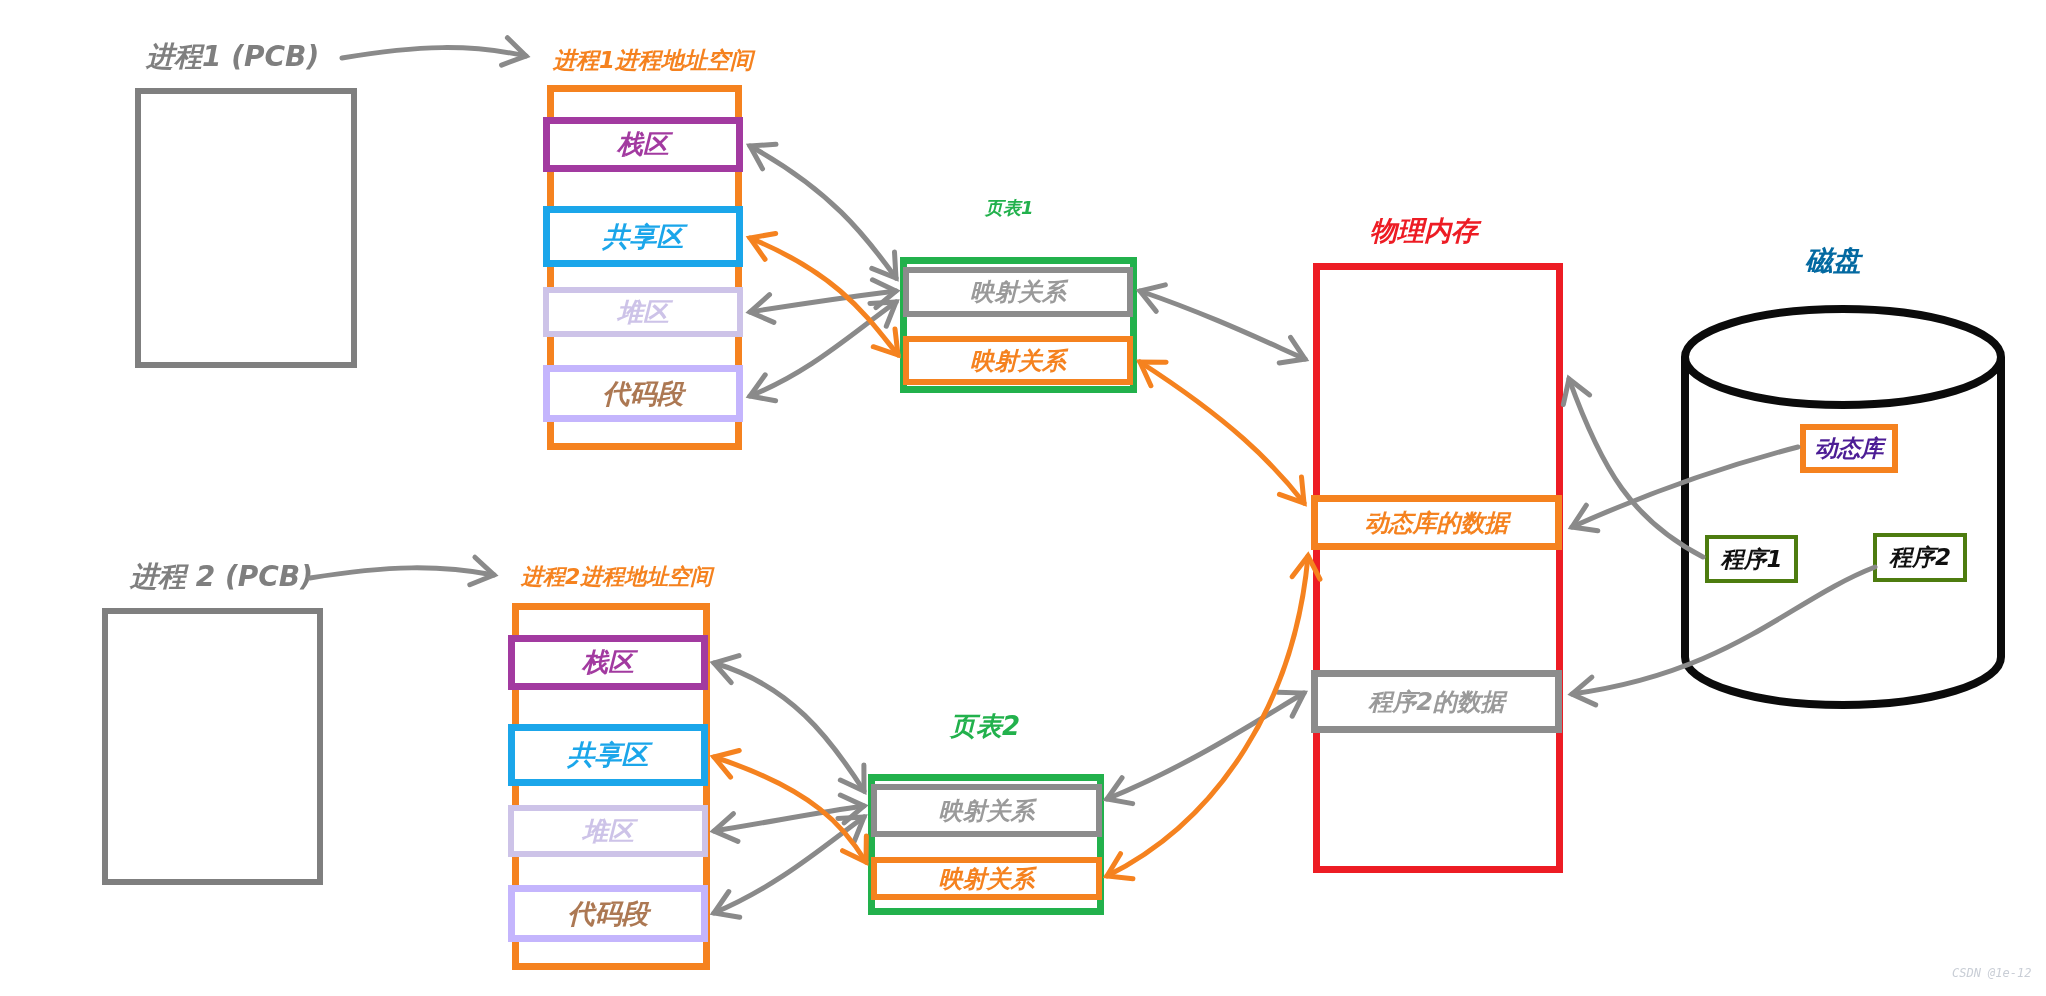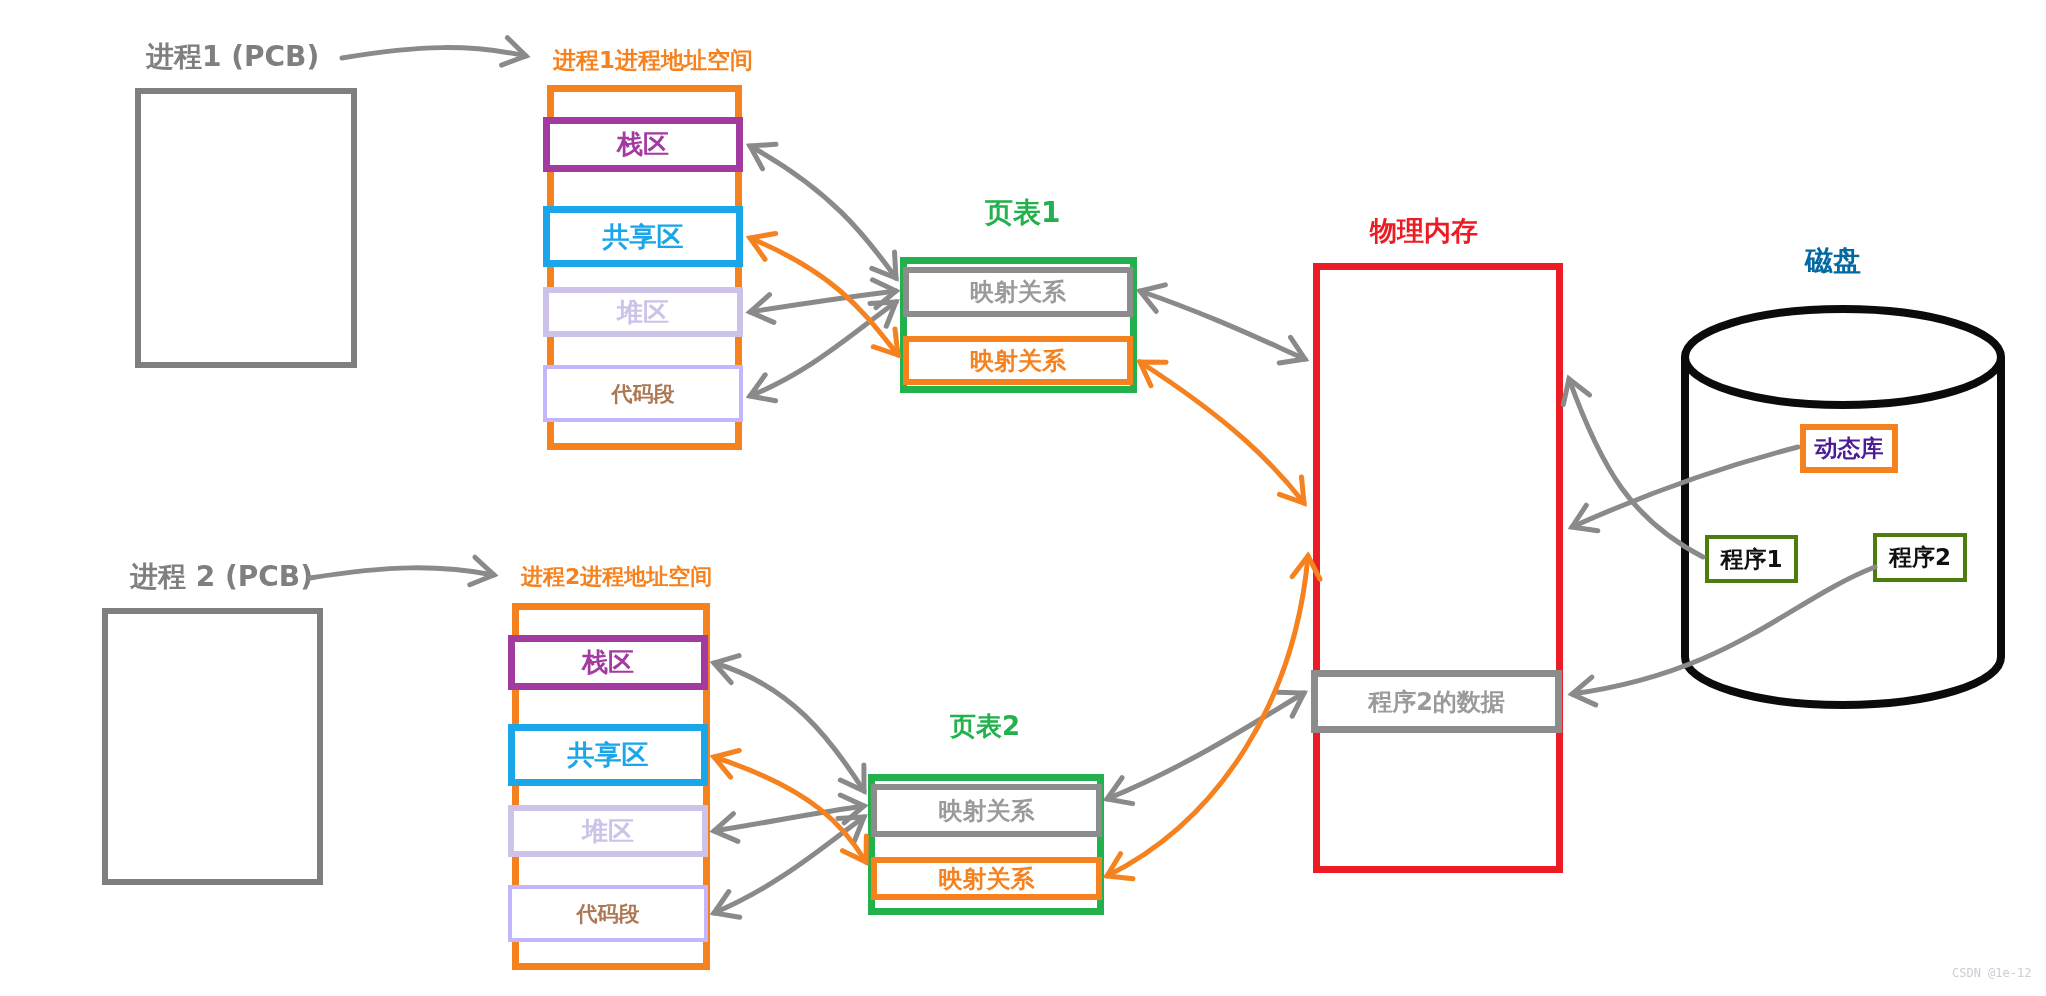--- a/index.html
+++ b/index.html
@@ -1,34 +1,34 @@
 <!DOCTYPE html>
 <html><head>
 <meta charset="utf-8">
 <style>
   html,body{margin:0;padding:0;background:#fff;}
   .canvas{position:relative;width:2046px;height:996px;background:#ffffff;overflow:hidden;
-          font-family:"DejaVu Sans",sans-serif;}
+          font-family:"DejaVu Sans",sans-serif;font-style:italic;}
   .lbl{position:absolute;font-weight:bold;white-space:nowrap;line-height:1.1;}
   .box{position:absolute;background:#ffffff;box-sizing:border-box;display:flex;
        align-items:center;justify-content:center;font-weight:bold;white-space:nowrap;}
   .frame{position:absolute;background:#ffffff;box-sizing:border-box;}
   .t-gray{color:#7f7f7f}
   .t-orange{color:#F5821F}
   .t-green{color:#22B14C}
   .t-red{color:#ED1C24}
   .t-black{color:#0369a1}
   .frame-gray{border:6px solid #7f7f7f}
   .frame-orange{border:7px solid #F5821F}
   .frame-green{border:7px solid #22B14C}
   .frame-red{border:7px solid #ED1C24}
   .seg-purple{border:7px solid #A23AA0;color:#A23AA0;font-size:26px}
   .seg-blue{border:7px solid #1BA6EA;color:#1BA6EA;font-size:27px}
   .seg-lav{border:6px solid #CDC3E8;color:#CDC3E8;font-size:26px}
-  .seg-brown{border:4px solid #c4b5fd;color:#AC7853;font-size:21px}
+  .seg-brown{border:7px solid #c4b5fd;color:#AC7853;font-size:27px}
   .row-gray{border:6px solid #8C8C8C;color:#9A9A9A;font-size:24px}
   .row-orange{border:6px solid #F5821F;color:#F5821F;font-size:24px}
   .mem-gray{border:7px solid #8C8C8C;color:#9A9A9A;font-size:24px}
   .mem-orange{border:7px solid #F5821F;color:#F5821F;font-size:24px}
   .disk-orange{border:6px solid #F5821F;color:#4c1d95;font-size:23px}
   .disk-black{border:4px solid #4d7c0f;color:#101010;font-size:23px}
   .wires{position:absolute;left:0;top:0;z-index:50;pointer-events:none;}
   .watermark{position:absolute;left:1952px;top:966px;font-size:12px;color:#c9ced6;
              font-family:"DejaVu Sans Mono","DejaVu Sans",monospace;}
 </style>
@@ -40,21 +40,21 @@
   <div class="lbl t-gray" style="left:146px;top:42px;font-size:28px">进程1 (PCB)</div>
   <div class="frame frame-gray" style="left:135px;top:88px;width:222px;height:280px"></div>
 
   <div class="lbl t-orange" style="left:553px;top:48px;font-size:23px">进程1进程地址空间</div>
   <div class="frame frame-orange" style="left:547px;top:85px;width:195px;height:365px"></div>
   <div class="box seg-purple" style="left:543px;top:117px;width:200px;height:55px">栈区</div>
   <div class="box seg-blue" style="left:543px;top:206px;width:200px;height:61px">共享区</div>
   <div class="box seg-lav" style="left:543px;top:287px;width:200px;height:50px">堆区</div>
   <div class="box seg-brown" style="left:543px;top:365px;width:200px;height:57px">代码段</div>
 
-  <div class="lbl t-green" style="left:985px;top:198px;font-size:28px">页表1</div>
+  <div class="lbl t-green" style="left:985px;top:198px;font-size:18px">页表1</div>
   <div class="frame frame-green" style="left:900px;top:257px;width:237px;height:136px"></div>
   <div class="box row-gray" style="left:903px;top:267px;width:230px;height:50px">映射关系</div>
   <div class="box row-orange" style="left:903px;top:336px;width:230px;height:49px">映射关系</div>
 
   <div class="lbl t-gray" style="left:130px;top:562px;font-size:28px">进程 2 (PCB)</div>
   <div class="frame frame-gray" style="left:102px;top:608px;width:221px;height:277px"></div>
 
   <div class="lbl t-orange" style="left:521px;top:565px;font-size:22px">进程2进程地址空间</div>
   <div class="frame frame-orange" style="left:512px;top:603px;width:198px;height:367px"></div>
   <div class="box seg-purple" style="left:508px;top:635px;width:200px;height:55px">栈区</div>
@@ -62,20 +62,21 @@
   <div class="box seg-lav" style="left:508px;top:805px;width:200px;height:52px">堆区</div>
   <div class="box seg-brown" style="left:508px;top:885px;width:200px;height:57px">代码段</div>
 
   <div class="lbl t-green" style="left:950px;top:712px;font-size:26px">页表2</div>
   <div class="frame frame-green" style="left:868px;top:774px;width:236px;height:141px"></div>
   <div class="box row-gray" style="left:871px;top:784px;width:231px;height:53px">映射关系</div>
   <div class="box row-orange" style="left:871px;top:857px;width:231px;height:43px">映射关系</div>
 
   <div class="lbl t-red" style="left:1370px;top:216px;font-size:27px">物理内存</div>
   <div class="frame frame-red" style="left:1313px;top:263px;width:250px;height:610px"></div>
+  <div class="box mem-orange" style="left:1311px;top:495px;width:251px;height:55px">动态库的数据</div>
   <div class="box mem-gray" style="left:1311px;top:670px;width:251px;height:63px">程序2的数据</div>
 
   <div class="lbl t-black" style="left:1805px;top:246px;font-size:28px">磁盘</div>
   <div class="box disk-orange" style="left:1800px;top:424px;width:98px;height:49px">动态库</div>
   <div class="box disk-black" style="left:1705px;top:535px;width:93px;height:48px">程序1</div>
   <div class="box disk-black" style="left:1873px;top:533px;width:94px;height:49px">程序2</div>
 
   <svg class="wires" width="2046" height="996" viewBox="0 0 2046 996">
     <defs>
       <marker id="ag" markerUnits="userSpaceOnUse" markerWidth="40" markerHeight="40" viewBox="0 0 40 40" refX="30" refY="18" orient="auto-start-reverse">

